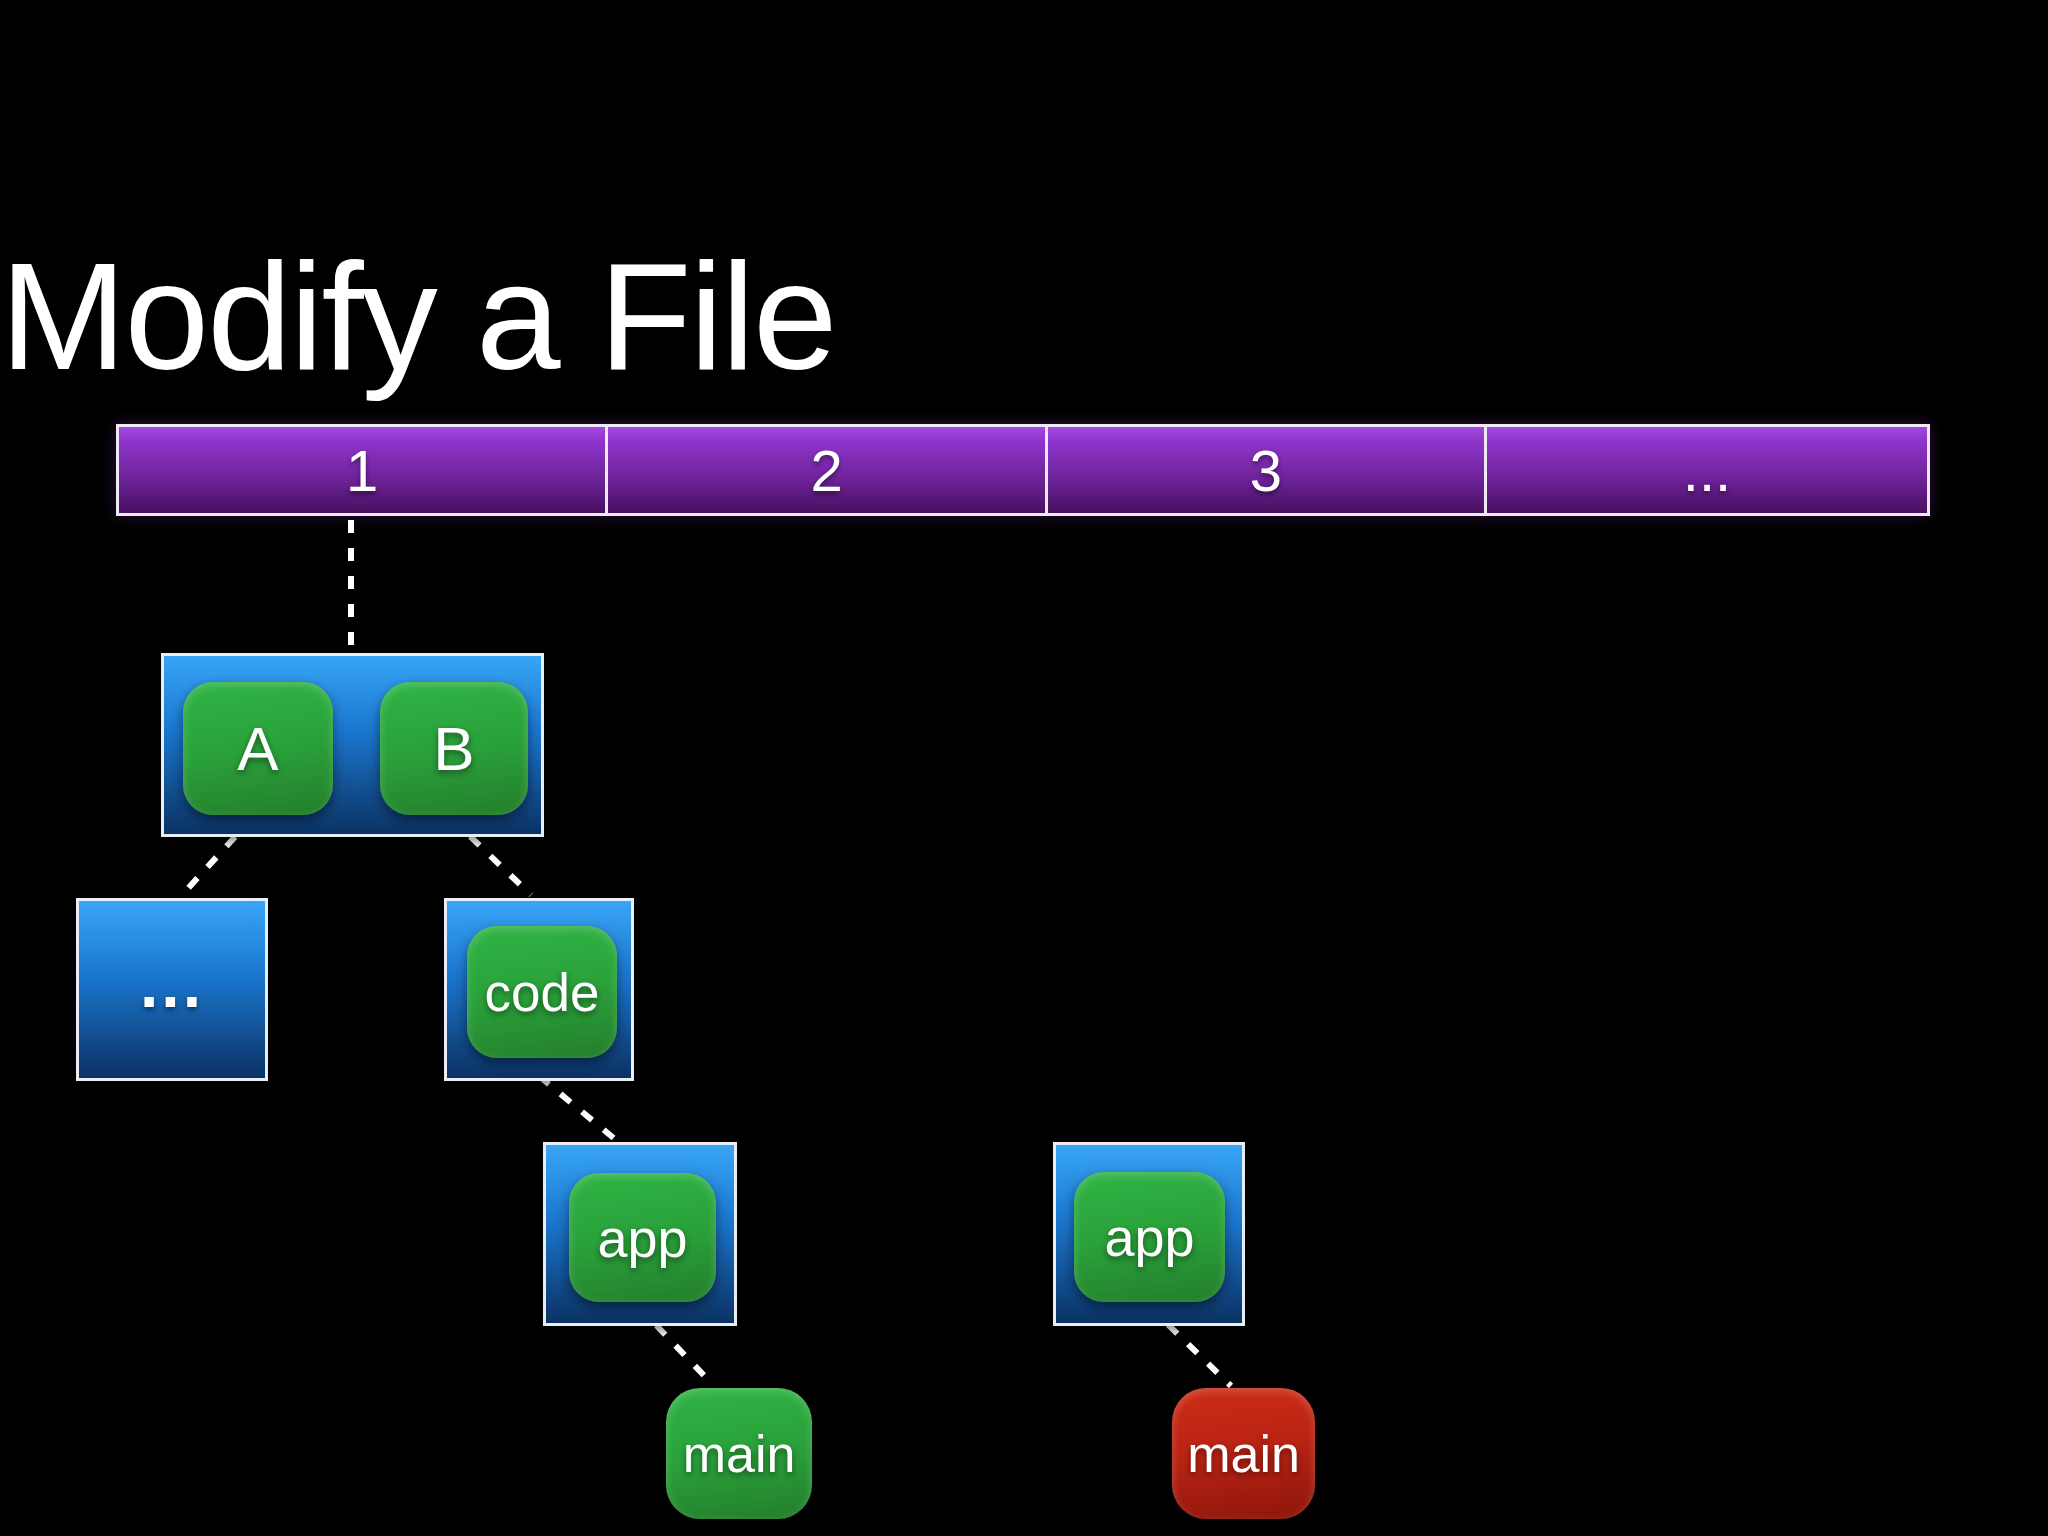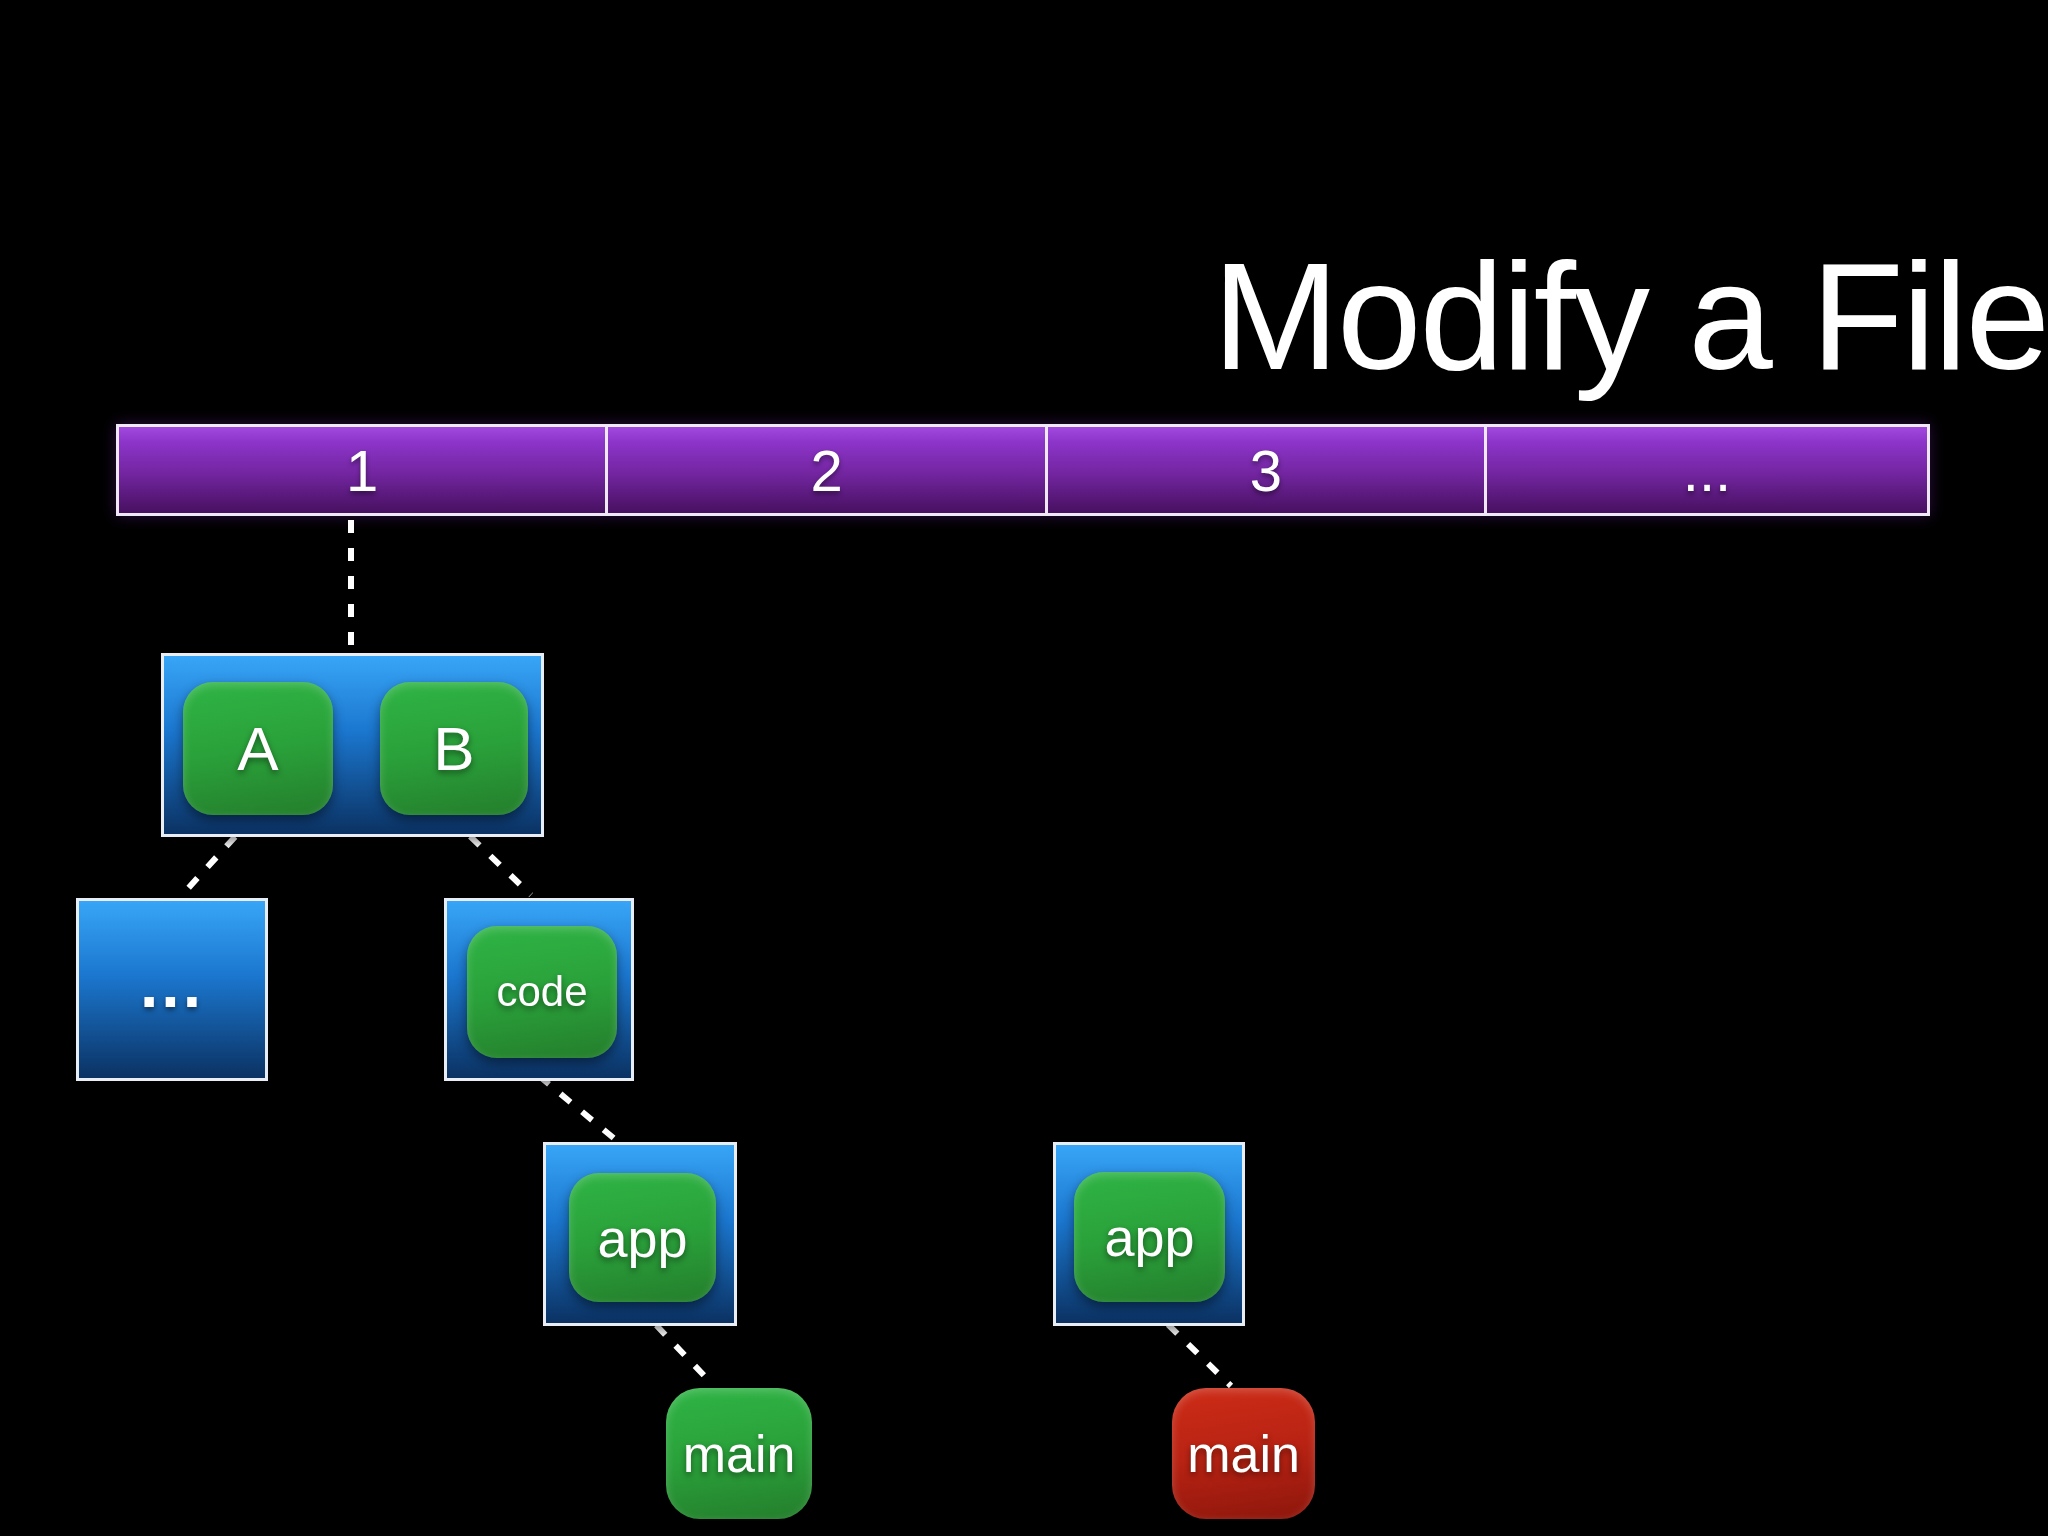--- a/index.html
+++ b/index.html
@@ -13,21 +13,21 @@
     height: 1536px;
     background: #000000;
     overflow: hidden;
     font-family: "Liberation Sans", sans-serif;
   }
   .title {
     position: absolute;
     top: 138px;
     left: 0;
     width: 100%;
-    text-align: right;
+    text-align: left;
     font-size: 152px;
     font-weight: 400;
     letter-spacing: -2px;
     color: #ffffff;
     line-height: 1.0;
   }
   
   .timeline {
     position: absolute;
     left: 116px;
@@ -112,21 +112,21 @@
     box-shadow: inset 0 3px 10px rgba(255,255,255,0.22), 0 5px 12px rgba(0,0,0,0.45);
   }
   .chip-green {
     background: linear-gradient(172deg, #2fb445 0%, #2aa13a 50%, #247e2c 100%);
   }
   .chip-red {
     background: linear-gradient(172deg, #cd2c17 0%, #b92313 48%, #8d160c 100%);
   }
   .chip-a    { left: 19px;  top: 26px; width: 150px; height: 133px; font-size: 62px; }
   .chip-b    { left: 216px; top: 26px; width: 148px; height: 133px; font-size: 62px; }
-  .chip-code { left: 20px;  top: 25px; width: 150px; height: 132px; font-size: 42px; }
+  .chip-code { left: 20px;  top: 25px; width: 150px; height: 132px; font-size: 53px; }
   .chip-app-old { left: 23px; top: 28px; width: 147px; height: 129px; font-size: 54px; }
   .chip-app-new { left: 18px; top: 27px; width: 151px; height: 130px; font-size: 54px; }
   .chip-main-old {
     left: 666px; top: 1388px; width: 146px; height: 131px;
     font-size: 52px; border-radius: 34px;
   }
   .chip-main-new {
     left: 1172px; top: 1388px; width: 143px; height: 131px;
     font-size: 52px; border-radius: 34px;
   }

